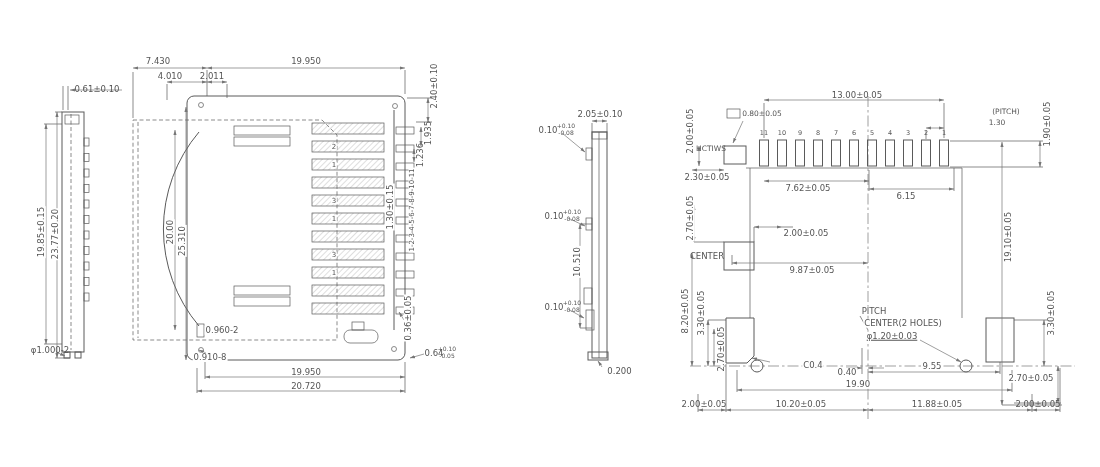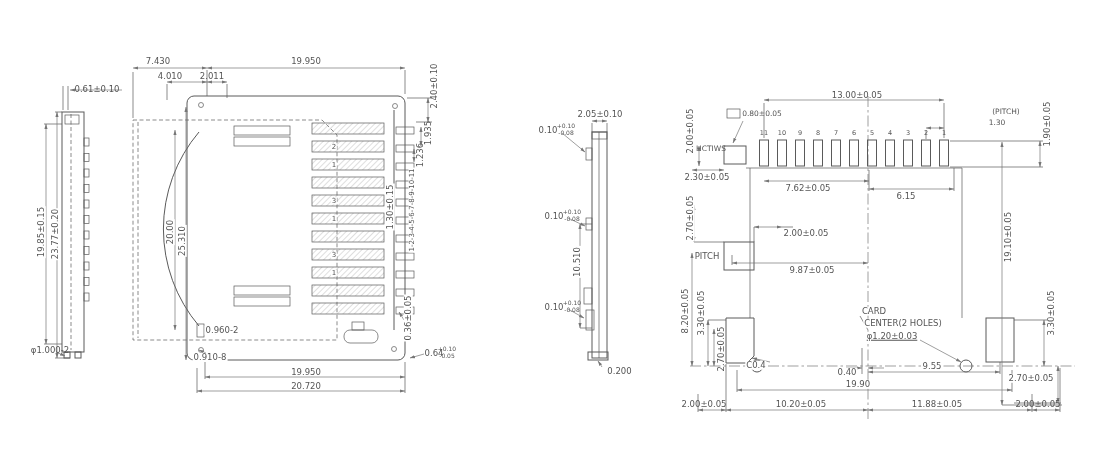--- a/index.html
+++ b/index.html
@@ -311,31 +311,31 @@
       <span class="dim-label" style="left: 872px; top: 133px; font-size: 6.5px; transform: translate(-50%, -50%);">5</span>
       <span class="dim-label" style="left: 890px; top: 133px; font-size: 6.5px; transform: translate(-50%, -50%);">4</span>
       <span class="dim-label" style="left: 908px; top: 133px; font-size: 6.5px; transform: translate(-50%, -50%);">3</span>
       <span class="dim-label" style="left: 926px; top: 133px; font-size: 6.5px; transform: translate(-50%, -50%);">2</span>
       <span class="dim-label" style="left: 944px; top: 133px; font-size: 6.5px; transform: translate(-50%, -50%);">1</span>
       <span class="dim-label" style="left: 707px; top: 177px; transform: translate(-50%, -50%);">2.30±0.05</span>
       <span class="dim-label" style="left: 808px; top: 188px; transform: translate(-50%, -50%);">7.62±0.05</span>
       <span class="dim-label" style="left: 906px; top: 196px; transform: translate(-50%, -50%);">6.15</span>
       <span class="dim-label bg" style="left: 690px; top: 218px; transform: translate(-50%, -50%) rotate(-90deg);">2.70±0.05</span>
       <span class="dim-label" style="left: 806px; top: 233px; transform: translate(-50%, -50%);">2.00±0.05</span>
-      <span class="dim-label" style="left: 707px; top: 256px; transform: translate(-50%, -50%);">PITCH</span>
+      <span class="dim-label" style="left: 707px; top: 256px; transform: translate(-50%, -50%);">CENTER</span>
       <span class="dim-label" style="left: 812px; top: 270px; transform: translate(-50%, -50%);">9.87±0.05</span>
       <span class="dim-label" style="left: 1008px; top: 237px; transform: translate(-50%, -50%) rotate(-90deg);">19.10±0.05</span>
       <span class="dim-label" style="left: 685px; top: 311px; transform: translate(-50%, -50%) rotate(-90deg);">8.20±0.05</span>
       <span class="dim-label" style="left: 701px; top: 313px; transform: translate(-50%, -50%) rotate(-90deg);">3.30±0.05</span>
       <span class="dim-label" style="left: 1051px; top: 313px; transform: translate(-50%, -50%) rotate(-90deg);">3.30±0.05</span>
       <span class="dim-label" style="left: 721px; top: 349px; transform: translate(-50%, -50%) rotate(-90deg);">2.70±0.05</span>
-      <span class="dim-label bg" style="left: 874px; top: 311px; transform: translate(-50%, -50%);">CARD</span>
+      <span class="dim-label bg" style="left: 874px; top: 311px; transform: translate(-50%, -50%);">PITCH</span>
       <span class="dim-label bg" style="left: 903px; top: 323px; transform: translate(-50%, -50%);">CENTER(2 HOLES)</span>
       <span class="dim-label bg" style="left: 892px; top: 336px; transform: translate(-50%, -50%); text-decoration: underline;">φ1.20±0.03</span>
-      <span class="dim-label bg" style="left: 756px; top: 365px; transform: translate(-50%, -50%);">C0.4</span>
+      <span class="dim-label bg" style="left: 813px; top: 365px; transform: translate(-50%, -50%);">C0.4</span>
       <span class="dim-label bg" style="left: 847px; top: 372px; transform: translate(-50%, -50%);">0.40</span>
       <span class="dim-label bg" style="left: 932px; top: 366px; transform: translate(-50%, -50%);">9.55</span>
       <span class="dim-label bg" style="left: 858px; top: 384px; transform: translate(-50%, -50%);">19.90</span>
       <span class="dim-label bg" style="left: 1031px; top: 378px; transform: translate(-50%, -50%);">2.70±0.05</span>
       <span class="dim-label" style="left: 704px; top: 404px; transform: translate(-50%, -50%);">2.00±0.05</span>
       <span class="dim-label" style="left: 801px; top: 404px; transform: translate(-50%, -50%);">10.20±0.05</span>
       <span class="dim-label" style="left: 937px; top: 404px; transform: translate(-50%, -50%);">11.88±0.05</span>
       <span class="dim-label" style="left: 1038px; top: 404px; transform: translate(-50%, -50%);">2.00±0.05</span>
     </div>
 </div>

